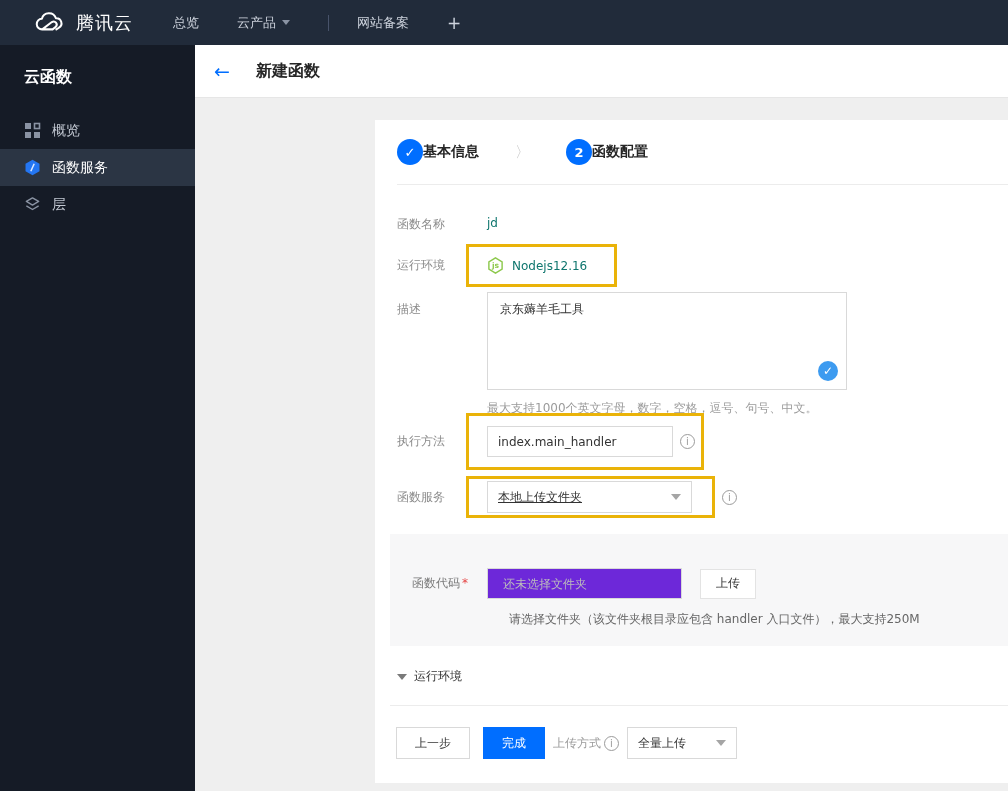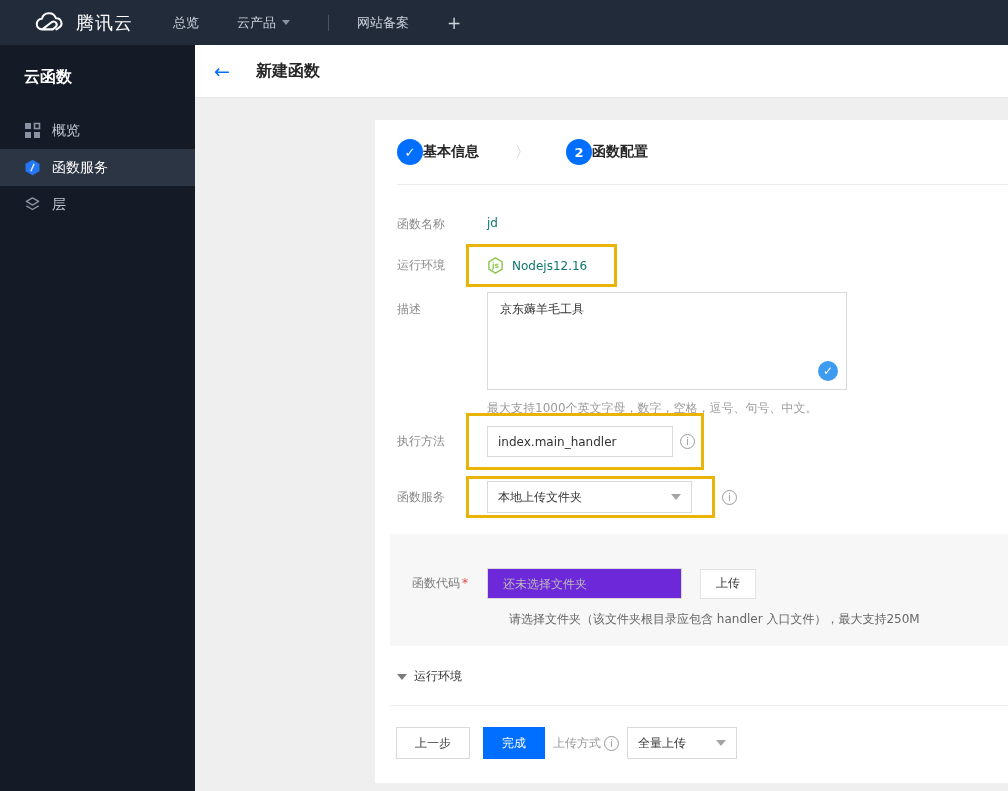--- a/index.html
+++ b/index.html
@@ -110,21 +110,21 @@
     color:#9b9b9b; font-size:10px; display:inline-flex; align-items:center;
     justify-content:center; margin-left:7px; cursor:pointer; flex-shrink:0;
     font-style:normal;
   }
   .row-submit { margin-top:6px; align-items:center; }
   .rb-submit { margin-left:-21px; width:249px; height:42px; padding:0 20px 0 18px; }
   .select {
     height:32px; border:1px solid #d9d9d9; background:#fff; cursor:pointer;
     display:flex; align-items:center; justify-content:space-between; padding:0 10px;
   }
-  .submit-select { width:208px; }
+  .submit-select { width:208px;text-decoration:underline; }
   .sel-caret {
     width:0; height:0; border-left:5px solid transparent;
     border-right:5px solid transparent; border-top:6px solid #a5a5a5;
   }
 
   
   .code-section {
     margin:16px 0 0 15px; height:112px; background:#f7f7f8; padding-top:34px;
   }
   .code-row { display:flex; margin-left:22px; align-items:center; }

